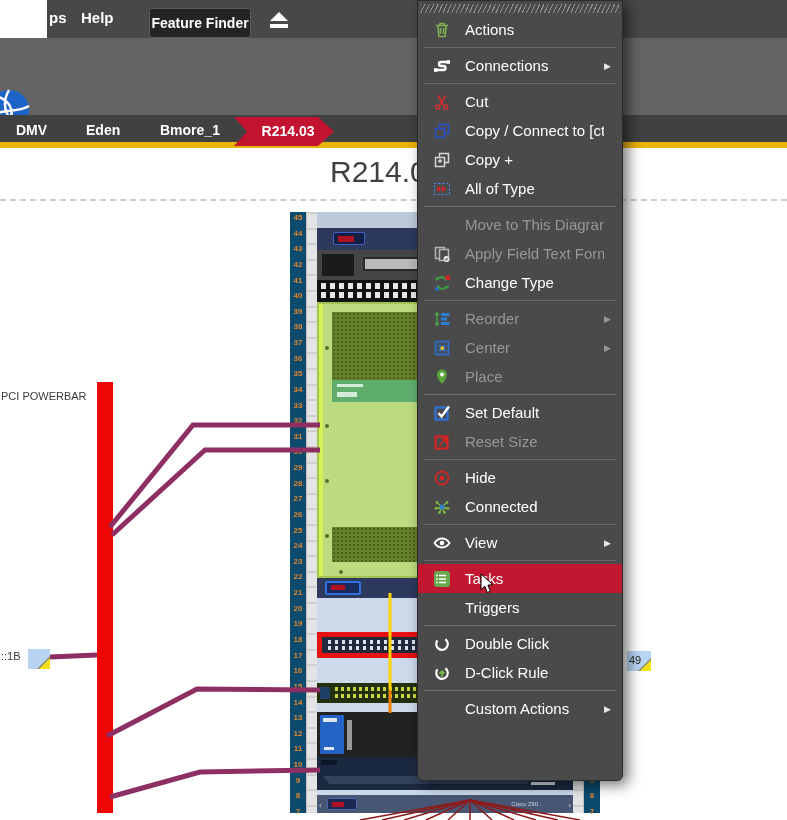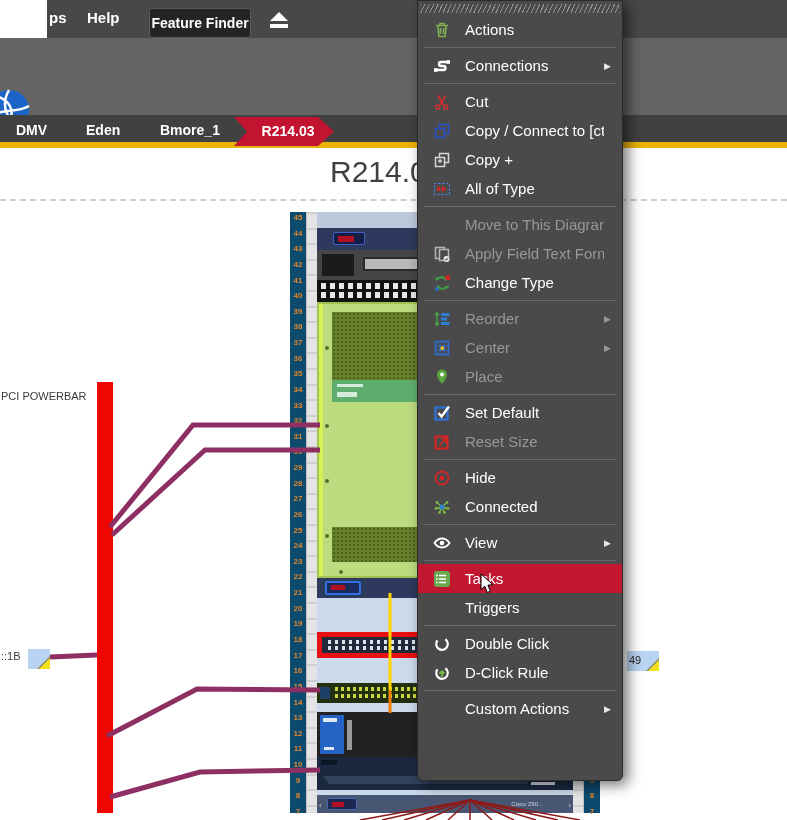--- a/index.html
+++ b/index.html
@@ -79,21 +79,21 @@
   .mi.hot { background:#c21731; position:relative; }
   .mdiv { height:1px; background:#6a6a6a; margin:3px 6px; flex:none; }
   .cursor { position:absolute; left:62px; top:9px; z-index:30; }
 </style>
 </head>
 <body>
 <div class="screen">
 
   <div class="hdr-row1">
     <span class="menu-text" style="left:2px">ps</span>
-    <span class="menu-text" style="left:40px">Help</span>
+    <span class="menu-text" style="left:34px">Help</span>
     <div class="ff-btn">Feature Finder</div>
     <span class="eject">
       <svg width="22" height="18" viewBox="0 0 22 18">
           <path d="M11 1 L20 10 H2 Z" fill="#fff"></path>
           <rect x="2" y="13" width="18" height="4" fill="#fff"></rect>
         </svg>
     </span>
   </div>
   <div class="hdr-row2">
     <div class="export-blk">
@@ -114,21 +114,21 @@
   <div class="page-title">R214.03</div>
   <div class="dash-line"></div>
 
   <span class="lbl" style="left:1px; top:390px;">PCI POWERBAR</span>
   <span class="lbl" style="left:1px; top:650px;">::1B</span>
 
   <div class="port-chip" style="left:28px; top:649px;">
     <span class="fold-edge"></span>
     <span class="fold"></span>
   </div>
-  <div class="port-chip" style="left:627px; top:651px; width:32px;padding-left:19px;">
+  <div class="port-chip" style="left:627px; top:651px; width:24px;padding-left:19px;">
     <span style="position:absolute;left:2px;top:3px;">49</span>
     <span class="fold-edge"></span>
     <span class="fold"></span>
   </div>
 
   <div class="powerbar"></div>
 
   <div class="rack">
     <div class="rail l" id="railL">
         <span class="unum" style="top: 1px;">45</span>

